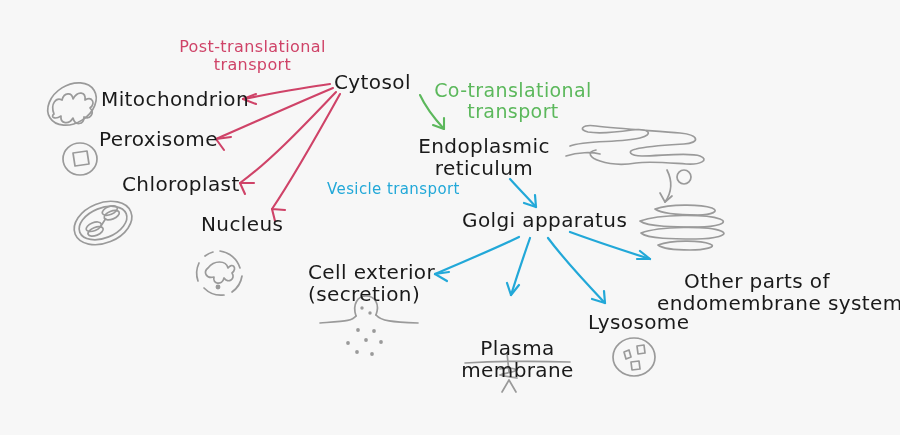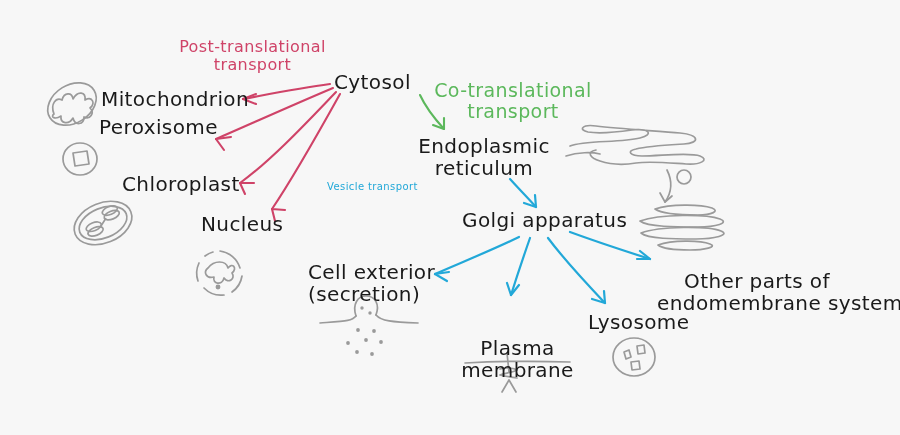--- a/index.html
+++ b/index.html
@@ -42,21 +42,21 @@
     font-size: 16px;
     text-align: center;
   }
   .label-green {
     color: #5cb85c;
     font-size: 19px;
     text-align: center;
   }
   .label-blue {
     color: #22a8d8;
-    font-size: 10px;
+    font-size: 15px;
   }
   .center {
     text-align: center;
   }
 </style>
 </head>
 <body>
 
 <div id="diagram-root">
 
@@ -214,21 +214,21 @@
   <div class="label label-pink center" style="left:155px; top:38px; width:195px;">Post-translational
 transport</div>
 
   <div class="label label-black" style="left:334px; top:71px;">Cytosol</div>
 
   <div class="label label-green center" style="left:428px; top:80px; width:170px;">Co-translational
 transport</div>
 
   <div class="label label-black" style="left:101px; top:88px;">Mitochondrion</div>
 
-  <div class="label label-black" style="left:99px; top:116px;text-align:center;">Peroxisome</div>
+  <div class="label label-black" style="left:99px; top:128px;text-align:center;">Peroxisome</div>
 
   <div class="label label-black center" style="left:414px; top:135px; width:140px;">Endoplasmic
 reticulum</div>
 
   <div class="label label-black" style="left:122px; top:173px;">Chloroplast</div>
 
   <div class="label label-blue" style="left:327px; top:181px;">Vesicle transport</div>
 
   <div class="label label-black" style="left:201px; top:213px;">Nucleus</div>
 

